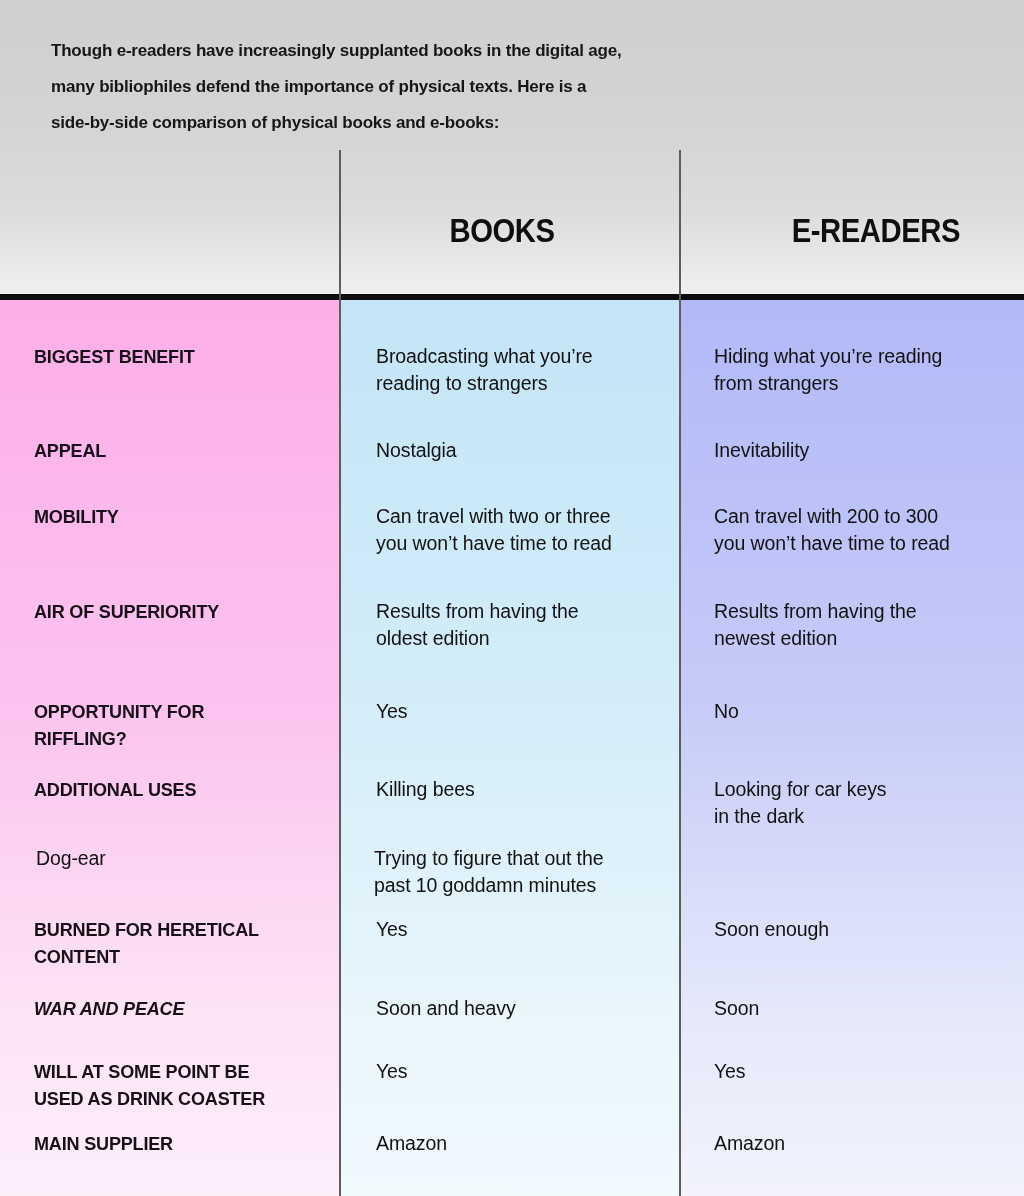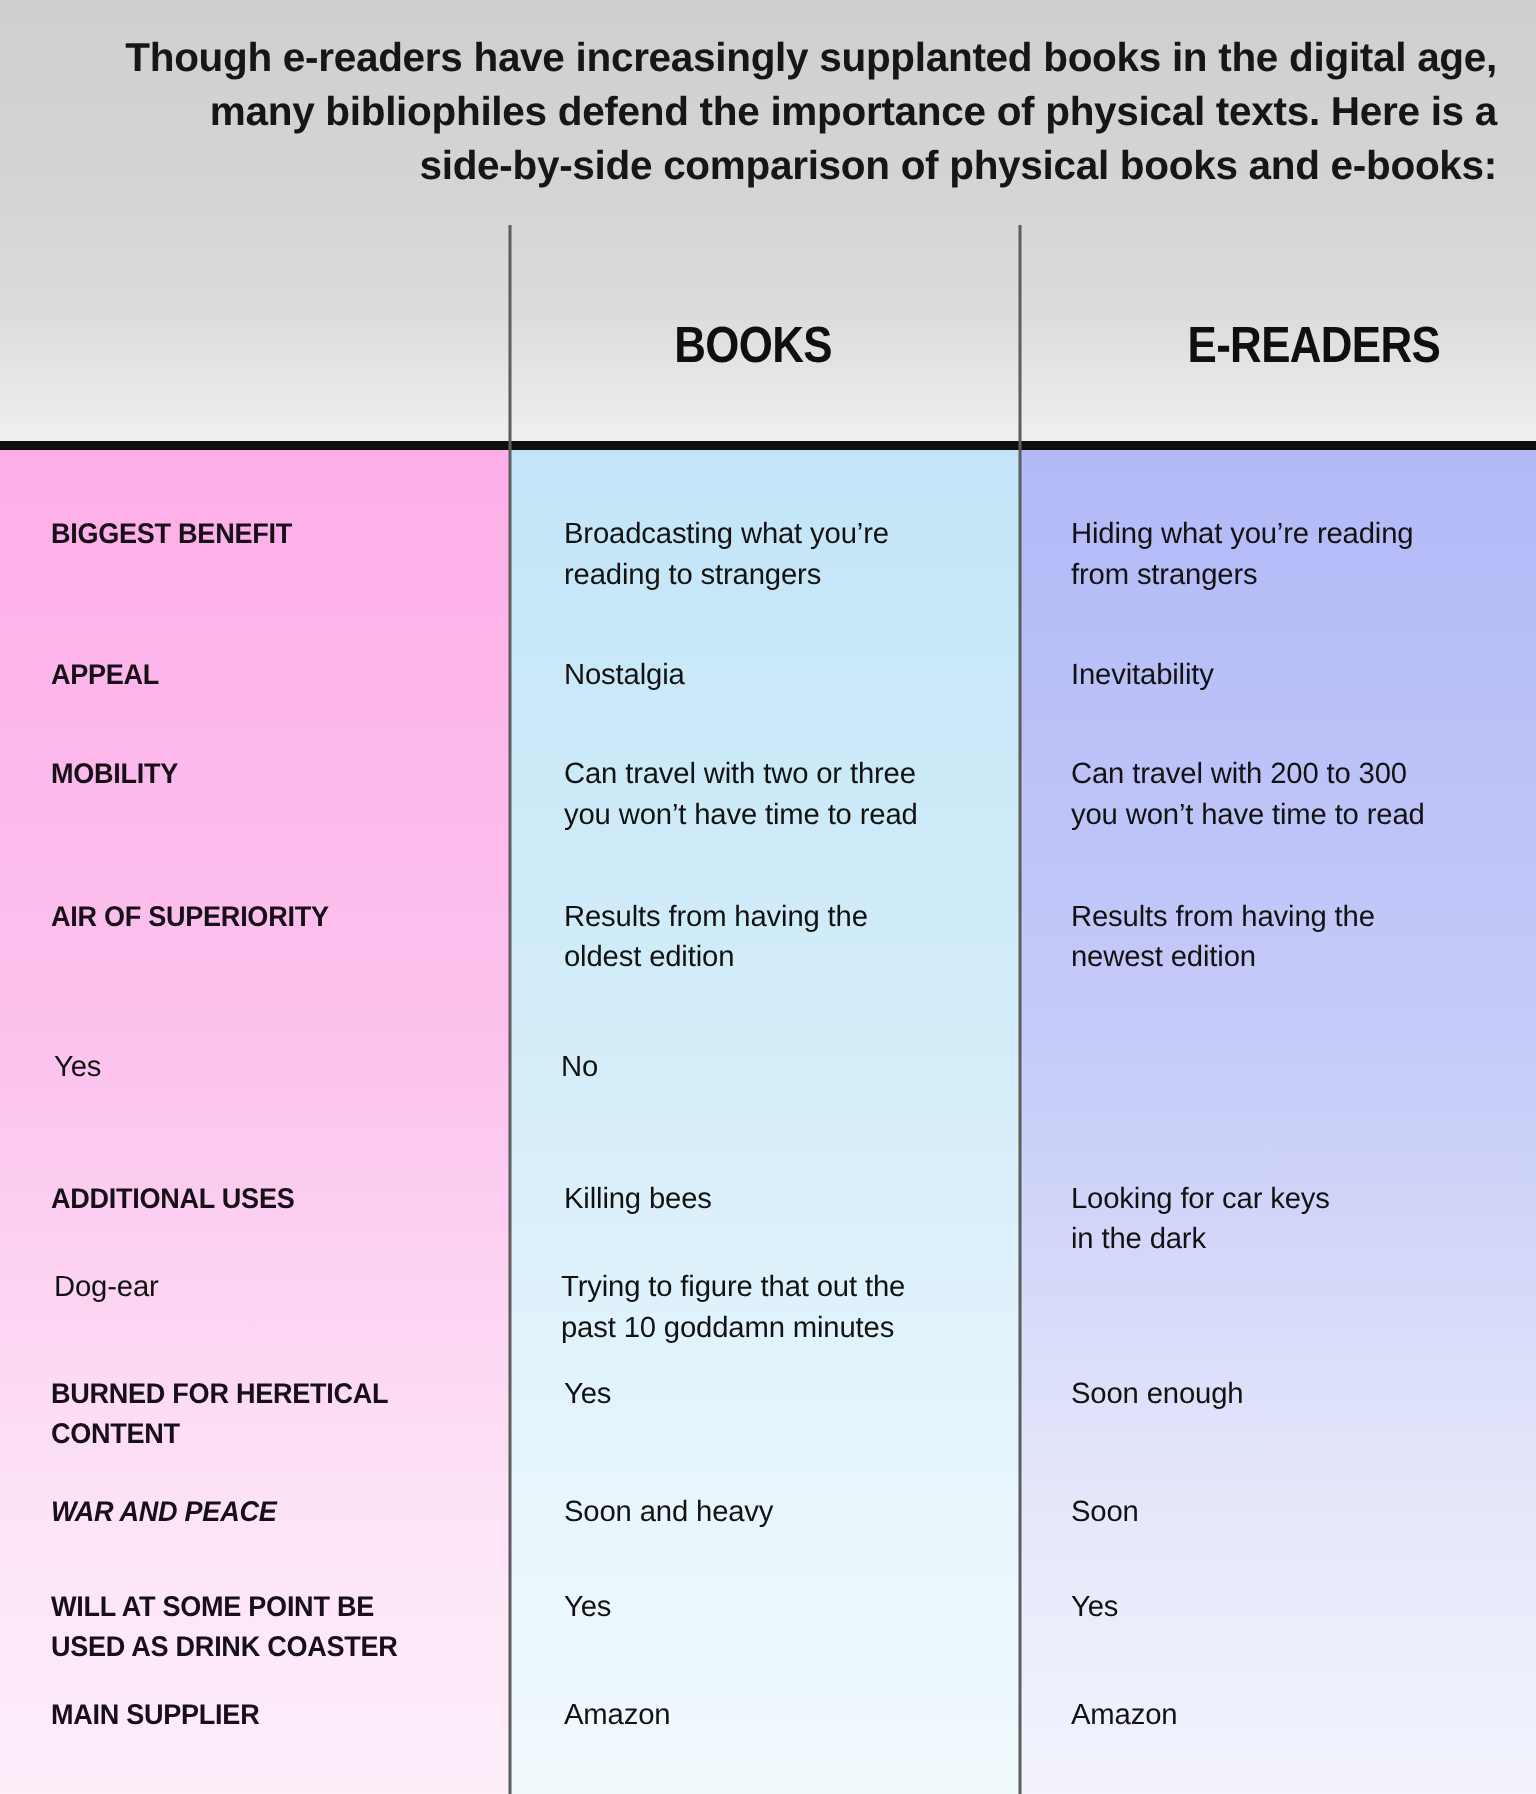--- a/index.html
+++ b/index.html
@@ -6,23 +6,23 @@
   .page{
     position:relative;width:1024px;height:1196px;overflow:hidden;
     font-family:"Liberation Sans","DejaVu Sans",sans-serif;
     background:#d4d4d4;margin:0 auto;
   }
   .header-area{
     position:absolute;left:0;top:0;width:1024px;height:300px;
     background:linear-gradient(180deg,#cfcfcf 0%,#d4d4d4 40%,#dcdcdc 70%,#efefef 97%,#f3f3f3 100%);
   }
   .intro{
-    position:absolute;left:38px;top:20px;width:960px;margin:0;
-    font-size:27px;line-height:36px;font-weight:600;color:#161616;
-    letter-spacing:-0.2px;white-space:pre-line;text-align:right;
+    position:absolute;left:38px;top:20px;width:960px;margin:13px;
+    font-size:17px;line-height:36px;font-weight:600;color:#161616;
+    letter-spacing:-0.2px;white-space:pre-line;
   }
   .col-header{
     position:absolute;top:208px;height:44px;
     display:flex;align-items:center;justify-content:center;
     font-size:34px;font-weight:700;color:#0f0f0f;letter-spacing:-0.5px;
   }
   .col-header .squeeze{display:inline-block;transform:scaleX(0.86);}
   .col-header.books{left:340px;width:324px;}
   .col-header.ereaders{left:680px;width:392px;}
   .black-rule{
@@ -102,25 +102,26 @@
 
     <div class="row r4" style="top:298px">
       <div class="row-label"><span class="squeeze">AIR OF SUPERIORITY</span></div>
       <div class="cell books">Results from having the
 oldest edition</div>
       <div class="cell ereaders">Results from having the
 newest edition</div>
     </div>
 
     <div class="row r5" style="top:398px">
+      <div class="row-label"><span class="squeeze">OPPORTUNITY FOR RIFFLING?</span></div>
       <div class="cell books">Yes</div>
       <div class="cell ereaders">No</div>
     </div>
 
-    <div class="row r6" style="top:486px">
+    <div class="row r6" style="top:476px">
       <div class="row-label"><span class="squeeze">ADDITIONAL USES</span></div>
       <div class="cell books">Killing bees</div>
       <div class="cell ereaders">Looking for car keys
 in the dark</div>
     </div>
 
     <div class="row r7" style="top:545px">
       <div class="cell books">Dog-ear</div>
       <div class="cell ereaders">Trying to figure that out the
 past 10 goddamn minutes</div>

